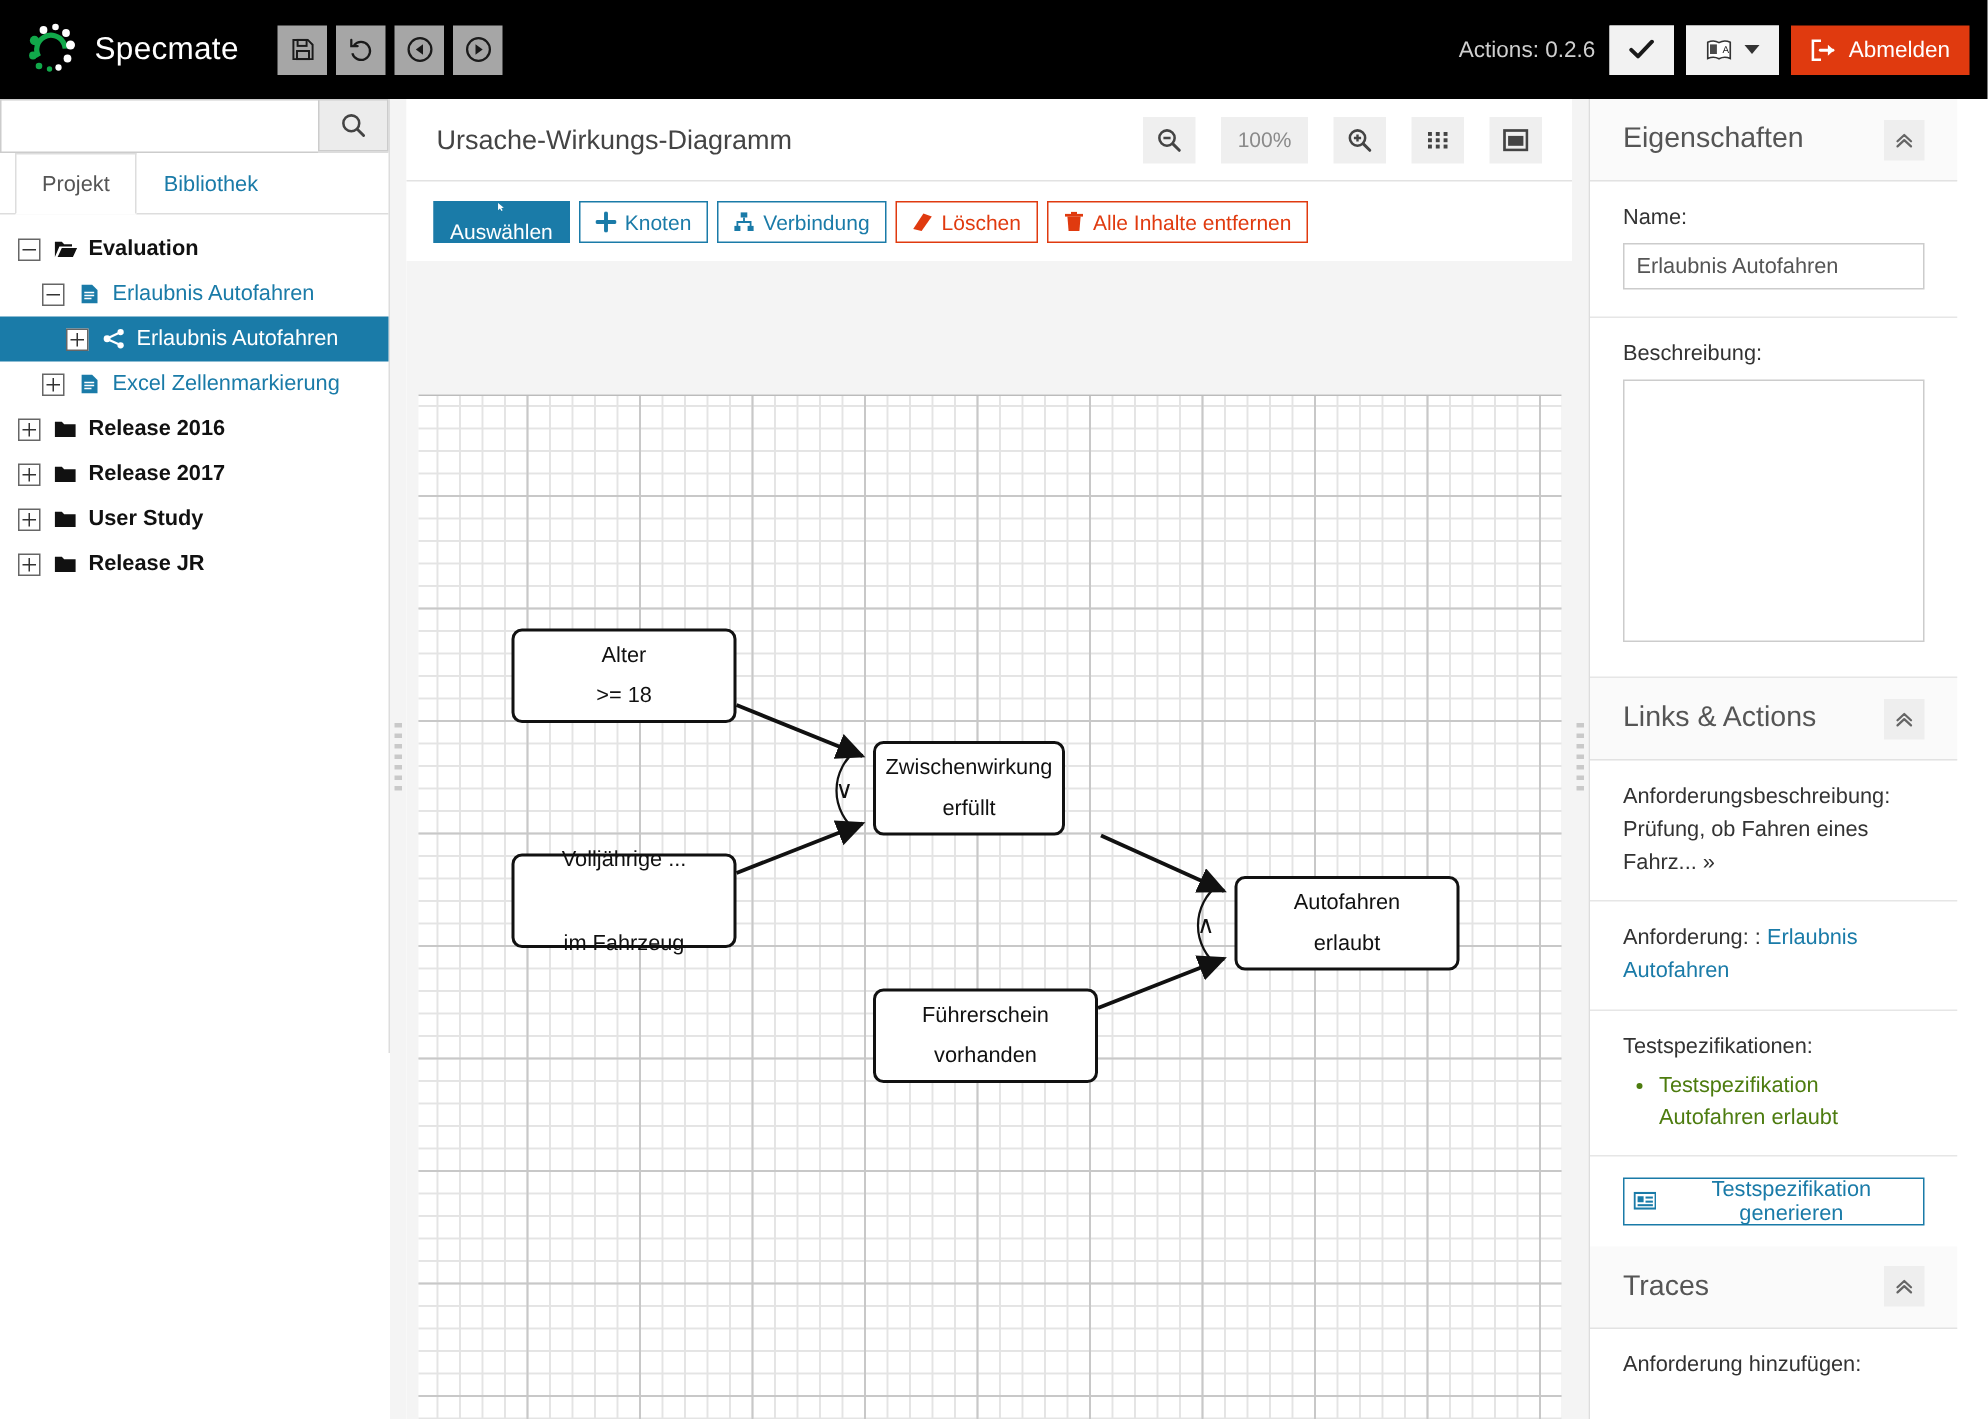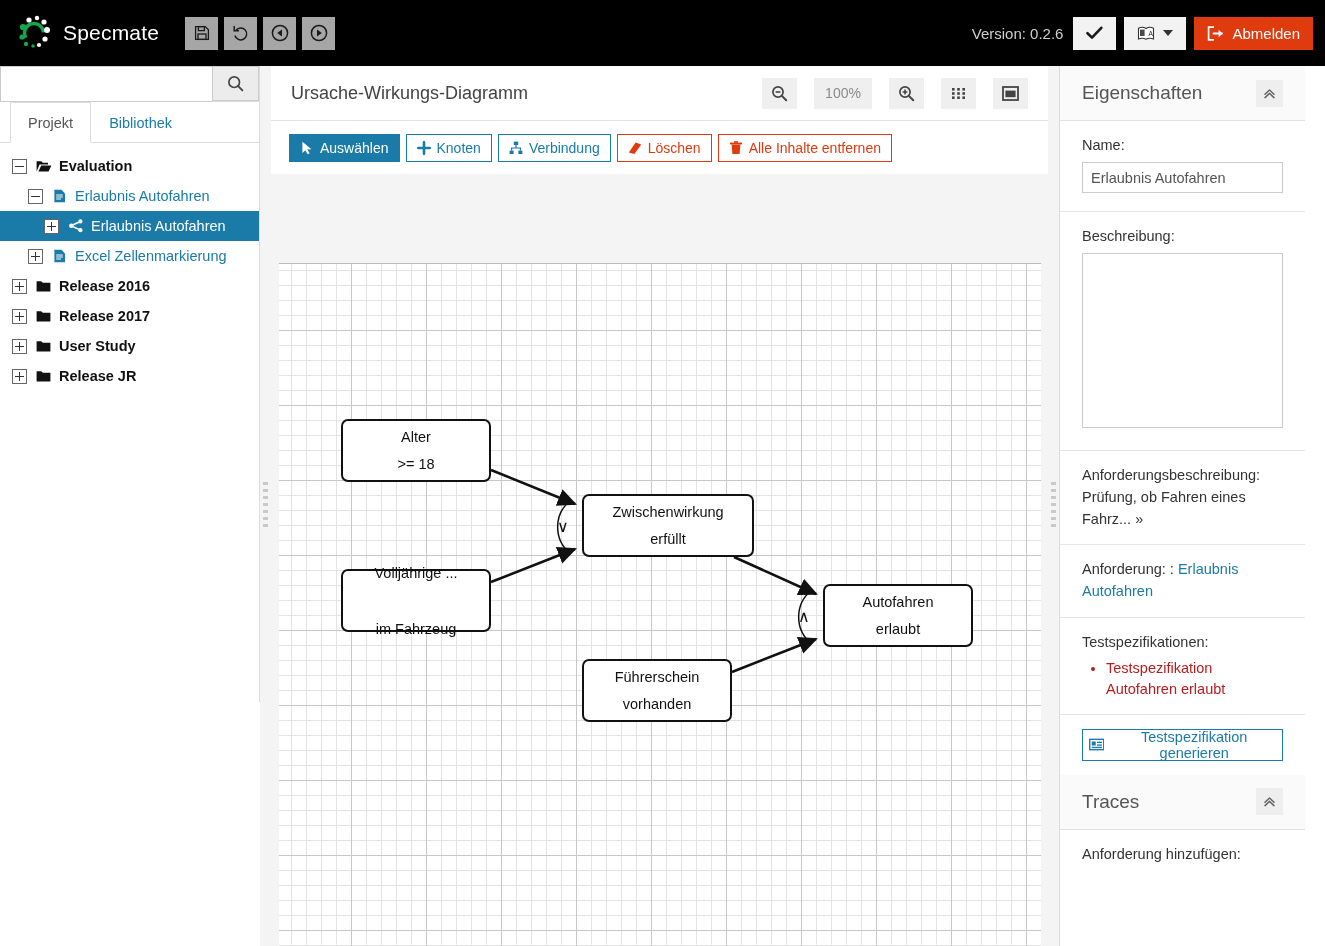--- a/index.html
+++ b/index.html
@@ -131,21 +131,21 @@
     align-items: center; justify-content: center; color: #8a8a8a; font-size: 14px;
   }
   #edit-toolbar {
     height: 53px; display: flex; align-items: center; padding: 0 18px; gap: 6px;
   }
   .ebtn {
     height: 28px; display: flex; align-items: center; gap: 6px;
     padding: 0 10px; font-size: 14px; cursor: pointer; background: #ffffff;
     border: 1px solid #1a7ba8; color: #1a7ba8; line-height: 1;
   }
-  .ebtn.primary { background: #1a7ba8; border-color: #1a7ba8; color: #ffffff; }
+  .ebtn.primary { background: #1a7ba8; border-color: #1a7ba8; color: #ffffff; flex-direction: column; }
   .ebtn.danger { border-color: #e03a0f; color: #e03a0f; }
   #canvas-wrap {
     position: absolute; left: 0; top: 108px; width: 777px; height: 772px;
     background: #f4f4f4;
   }
   #canvas {
     position: absolute; left: 8px; top: 89px; width: 762px; height: 683px;
     background-color: #ffffff;
     background-image:
       linear-gradient(to right, #c8c8c8 1px, transparent 1px),
@@ -189,21 +189,21 @@
   }
   .field-textarea {
     width: 100%; height: 175px; border: 1px solid #cccccc; background: #fff;
     padding: 6px 8px; font-size: 14.5px; color: #555; outline: none; resize: none;
     font-family: "Liberation Sans", sans-serif;
   }
   .la-row { padding: 14px 22px; border-bottom: 1px solid #e6e6e6; font-size: 14.5px;
     color: #333333; line-height: 1.5; }
   .la-link { color: #1a7ba8; cursor: pointer; }
   .la-list { margin: 4px 0 0 0; padding-left: 24px; }
-  .la-list li { color: #b91c1c; cursor: pointer; line-height: 1.45; }
+  .la-list li { color: #4d7c0f; cursor: pointer; line-height: 1.45; }
   .la-btnrow { padding: 14px 22px; }
   #gen-spec-btn {
     width: 100%; height: 32px; background: #ffffff; border: 1px solid #1a7ba8;
     color: #1a7ba8; font-size: 14.5px; cursor: pointer; display: flex;
     align-items: center; justify-content: center; gap: 8px;
     font-family: "Liberation Sans", sans-serif;
   }
 </style>
 </head>
 <body>
@@ -250,21 +250,21 @@
     </button>
     <button class="tbtn">
       <svg width="18" height="18" viewBox="0 0 18 18">
         <circle cx="9" cy="9" r="7.6" fill="none" stroke="#1a1a1a" stroke-width="1.5"></circle>
         <path d="M7 5.5 L11.8 9 L7 12.5 Z" fill="#1a1a1a"></path>
       </svg>
     </button>
   </div>
 
   <div id="top-right">
-    <span id="version-label">Version: 0.2.6</span>
+    <span id="version-label">Actions: 0.2.6</span>
     <button class="wbtn">
       <svg width="17" height="14" viewBox="0 0 17 14">
         <path d="M1.5 7.2 L6 11.6 L15.3 1.8" fill="none" stroke="#1a1a1a" stroke-width="2.6" stroke-linecap="round" stroke-linejoin="round"></path>
       </svg>
     </button>
     <button class="wbtn">
       <svg width="19" height="17" viewBox="0 0 19 17">
         <path d="M1.5 3.2 C4 2 6.6 2 9 3.4 C11.4 2 14 2 16.5 3.2 L16.5 14 C14 12.9 11.4 12.9 9 14.2 C6.6 12.9 4 12.9 1.5 14 Z" fill="#ffffff" stroke="#333" stroke-width="1.1"></path>
         <rect x="3" y="4.6" width="4.6" height="6.4" fill="#4a4a4a"></rect>
         <text x="11.4" y="10.6" font-size="6.6" font-family="Liberation Sans, sans-serif" fill="#222">A</text>
@@ -494,21 +494,21 @@
         <text x="519" y="358" font-size="16" font-family="Liberation Sans, sans-serif" fill="#111111">∧</text>
       </svg>
     <div class="nodebox" style="left: 62px; top: 155px; width: 150px; height: 63px;">
           <div>Alter</div>
           <div>&gt;= 18</div>
         </div>
         <div class="nodebox" style="left: 62px; top: 305px; width: 150px; height: 63px; gap: 40px;">
           <div>Volljährige ...</div>
           <div>im Fahrzeug</div>
         </div>
-        <div class="nodebox" style="left: 303px; top: 230px; width: 172px; height: 63px;">
+        <div class="nodebox" style="left: 303px; top: 230px; width: 128px; height: 63px;">
           <div>Zwischenwirkung</div>
           <div>erfüllt</div>
         </div>
         <div class="nodebox" style="left: 303px; top: 395px; width: 150px; height: 63px;">
           <div>Führerschein</div>
           <div>vorhanden</div>
         </div>
         <div class="nodebox" style="left: 544px; top: 320px; width: 150px; height: 63px;">
           <div>Autofahren</div>
           <div>erlaubt</div>
@@ -543,20 +543,28 @@
   <div class="field-block">
     <div class="field-label">Name:</div>
     <input class="field-input" type="text" value="Erlaubnis Autofahren" style="">
   </div>
 
   <div class="field-block">
     <div class="field-label">Beschreibung:</div>
     <textarea class="field-textarea" style=""></textarea>
   </div>
 
+  <div class="section-head">
+    <span class="section-title">Links &amp; Actions</span>
+    <button class="collapse-btn">
+      <svg width="13" height="13" viewBox="0 0 13 13">
+        <path d="M2 7.2 L6.5 3 L11 7.2 M2 10.6 L6.5 6.4 L11 10.6" fill="none" stroke="#666" stroke-width="1.5" stroke-linecap="round" stroke-linejoin="round"></path>
+      </svg>
+    </button>
+  </div>
 
   <div class="la-row">
     <span>Anforderungsbeschreibung:</span>
     <span>Prüfung, ob Fahren eines Fahrz...</span>
     <span>»</span>
   </div>
 
   <div class="la-row">
     <span>Anforderung: :</span>
     <span class="la-link">Erlaubnis Autofahren</span>

